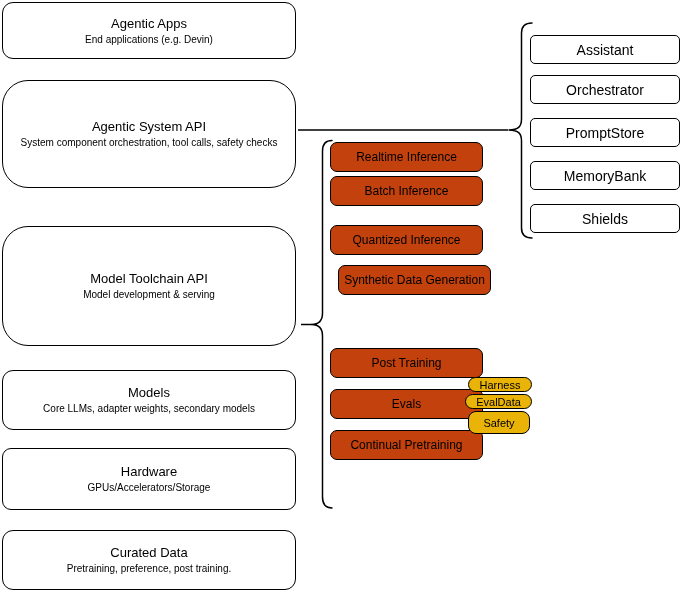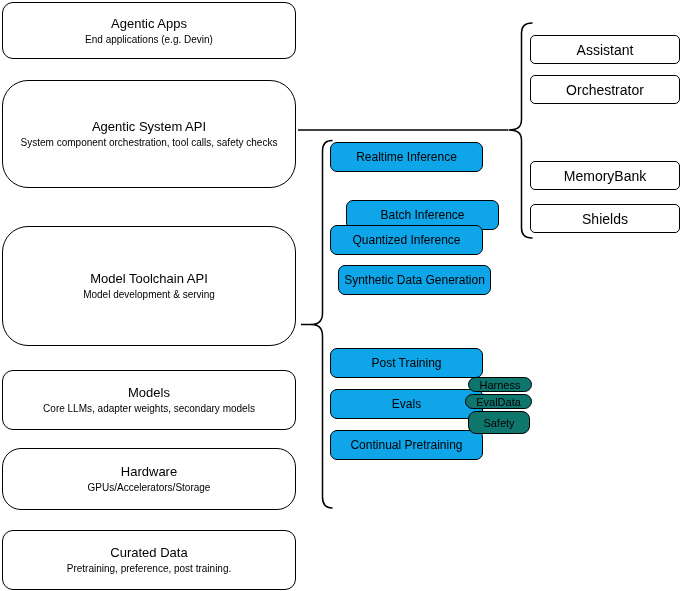--- a/index.html
+++ b/index.html
@@ -39,21 +39,21 @@
     line-height: 12px;
     padding: 0 6px;
   }
   .mbox {
     position: absolute;
     left: 330px;
     width: 153px;
     height: 30px;
     border: 1.6px solid #000;
     border-radius: 7px;
-    background: #0ea5e9;
+    background: #c2410c;
     display: flex;
     align-items: center;
     justify-content: center;
     font-size: 12px;
     box-sizing: border-box;
     text-align: center;
   }
   .rbox {
     position: absolute;
     left: 530px;
@@ -66,21 +66,21 @@
     align-items: center;
     justify-content: center;
     font-size: 14px;
     box-sizing: border-box;
     text-align: center;
   }
   .tag {
     position: absolute;
     border: 1.4px solid #000;
     border-radius: 8px;
-    background: #0f766e;
+    background: #eab308;
     display: flex;
     align-items: center;
     justify-content: center;
     font-size: 11px;
     box-sizing: border-box;
     z-index: 3;
   }
   .wires {
     position: absolute;
     left: 0;
@@ -109,44 +109,45 @@
   <div class="lbox" style="top:226px;height:120px;border-radius:26px;">
     <div class="title">Model Toolchain API</div>
     <div class="subtitle">Model development &amp; serving</div>
   </div>
 
   <div class="lbox" style="top:370px;height:60px;border-radius:11px;">
     <div class="title">Models</div>
     <div class="subtitle">Core LLMs, adapter weights, secondary models</div>
   </div>
 
-  <div class="lbox" style="top:448px;height:62px;border-radius:19px;">
+  <div class="lbox" style="top:448px;height:62px;border-radius:9px;">
     <div class="title">Hardware</div>
     <div class="subtitle">GPUs/Accelerators/Storage</div>
   </div>
 
   <div class="lbox" style="top:530px;height:60px;border-radius:11px;">
     <div class="title">Curated Data</div>
     <div class="subtitle">Pretraining, preference, post training.</div>
   </div>
 
   <div class="mbox" style="top:142px;">Realtime Inference</div>
-  <div class="mbox" style="top:200px;margin-left:16px;">Batch Inference</div>
+  <div class="mbox" style="top:176px;">Batch Inference</div>
   <div class="mbox" style="top:225px;">Quantized Inference</div>
   <div class="mbox" style="top:265px;margin-left:8px;">Synthetic Data Generation</div>
   <div class="mbox" style="top:348px;">Post Training</div>
   <div class="mbox" style="top:389px;">Evals</div>
   <div class="mbox" style="top:430px;">Continual Pretraining</div>
 
   <div class="tag" style="left:468px;top:377px;width:64px;height:15px;">Harness</div>
   <div class="tag" style="left:465px;top:394px;width:67px;height:15px;">EvalData</div>
   <div class="tag" style="left:468px;top:411px;width:62px;height:23px;">Safety</div>
 
   <div class="rbox" style="top:35px;">Assistant</div>
   <div class="rbox" style="top:75px;">Orchestrator</div>
+  <div class="rbox" style="top:118px;">PromptStore</div>
   <div class="rbox" style="top:161px;">MemoryBank</div>
   <div class="rbox" style="top:204px;">Shields</div>
 
   <svg class="wires" viewBox="0 0 682 591" xmlns="http://www.w3.org/2000/svg">
 
     <line x1="298" y1="130" x2="508" y2="130" stroke="#000" stroke-width="1.5"></line>
 
     <line x1="301" y1="324.5" x2="312" y2="324.5" stroke="#000" stroke-width="1.5"></line>
 
     <path d="M 332 140.5

